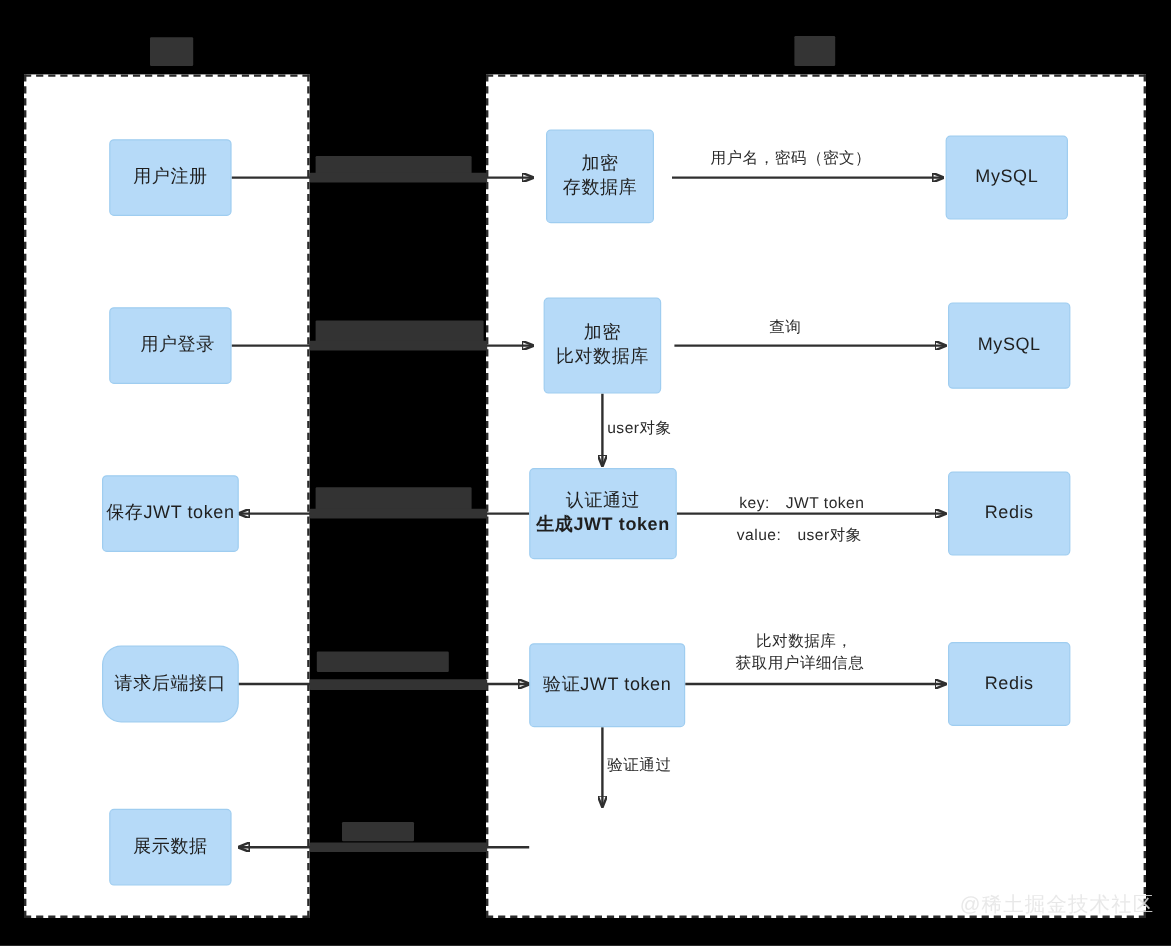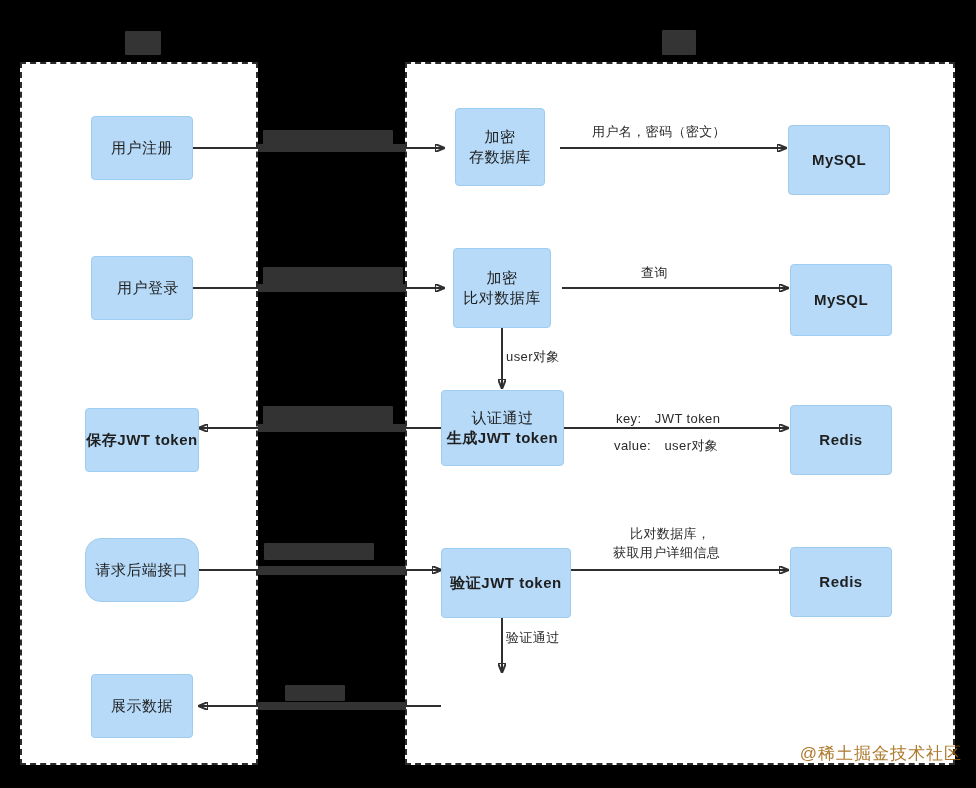--- a/index.html
+++ b/index.html
@@ -39,42 +39,42 @@
     flex-direction:column;
     align-items:center;
     justify-content:center;
     color:#1f1f1f;
     font-size:15px;
     line-height:1.35;
     text-align:center;
     letter-spacing:.5px;
   }
   .node .l2{display:block;}
-  .node.bold{font-weight:bold;margin-top:12px;}
+  .node.bold{font-weight:normal;}
   .node .strong{font-weight:bold;}
 
   
   .elabel{
     position:absolute;
     font-size:13px;
     color:#2a2a2a;
     white-space:nowrap;
     letter-spacing:.4px;
   }
 
   
   svg.arrows{position:absolute;left:0;top:0;width:976px;height:788px;overflow:visible;}
   svg.arrows line,svg.arrows path{stroke:#2f2f2f;stroke-width:2;fill:none;}
 
   
   #watermark{
     position:absolute;
     right:14px;top:742px;
     font-size:17px;
-    color:#a16207;
+    color:#e5e5e5;
     letter-spacing:1px;
     white-space:nowrap;
     opacity:.85;
   }
 </style>
 </head>
 <body>
 
 <div class="stage">
 

